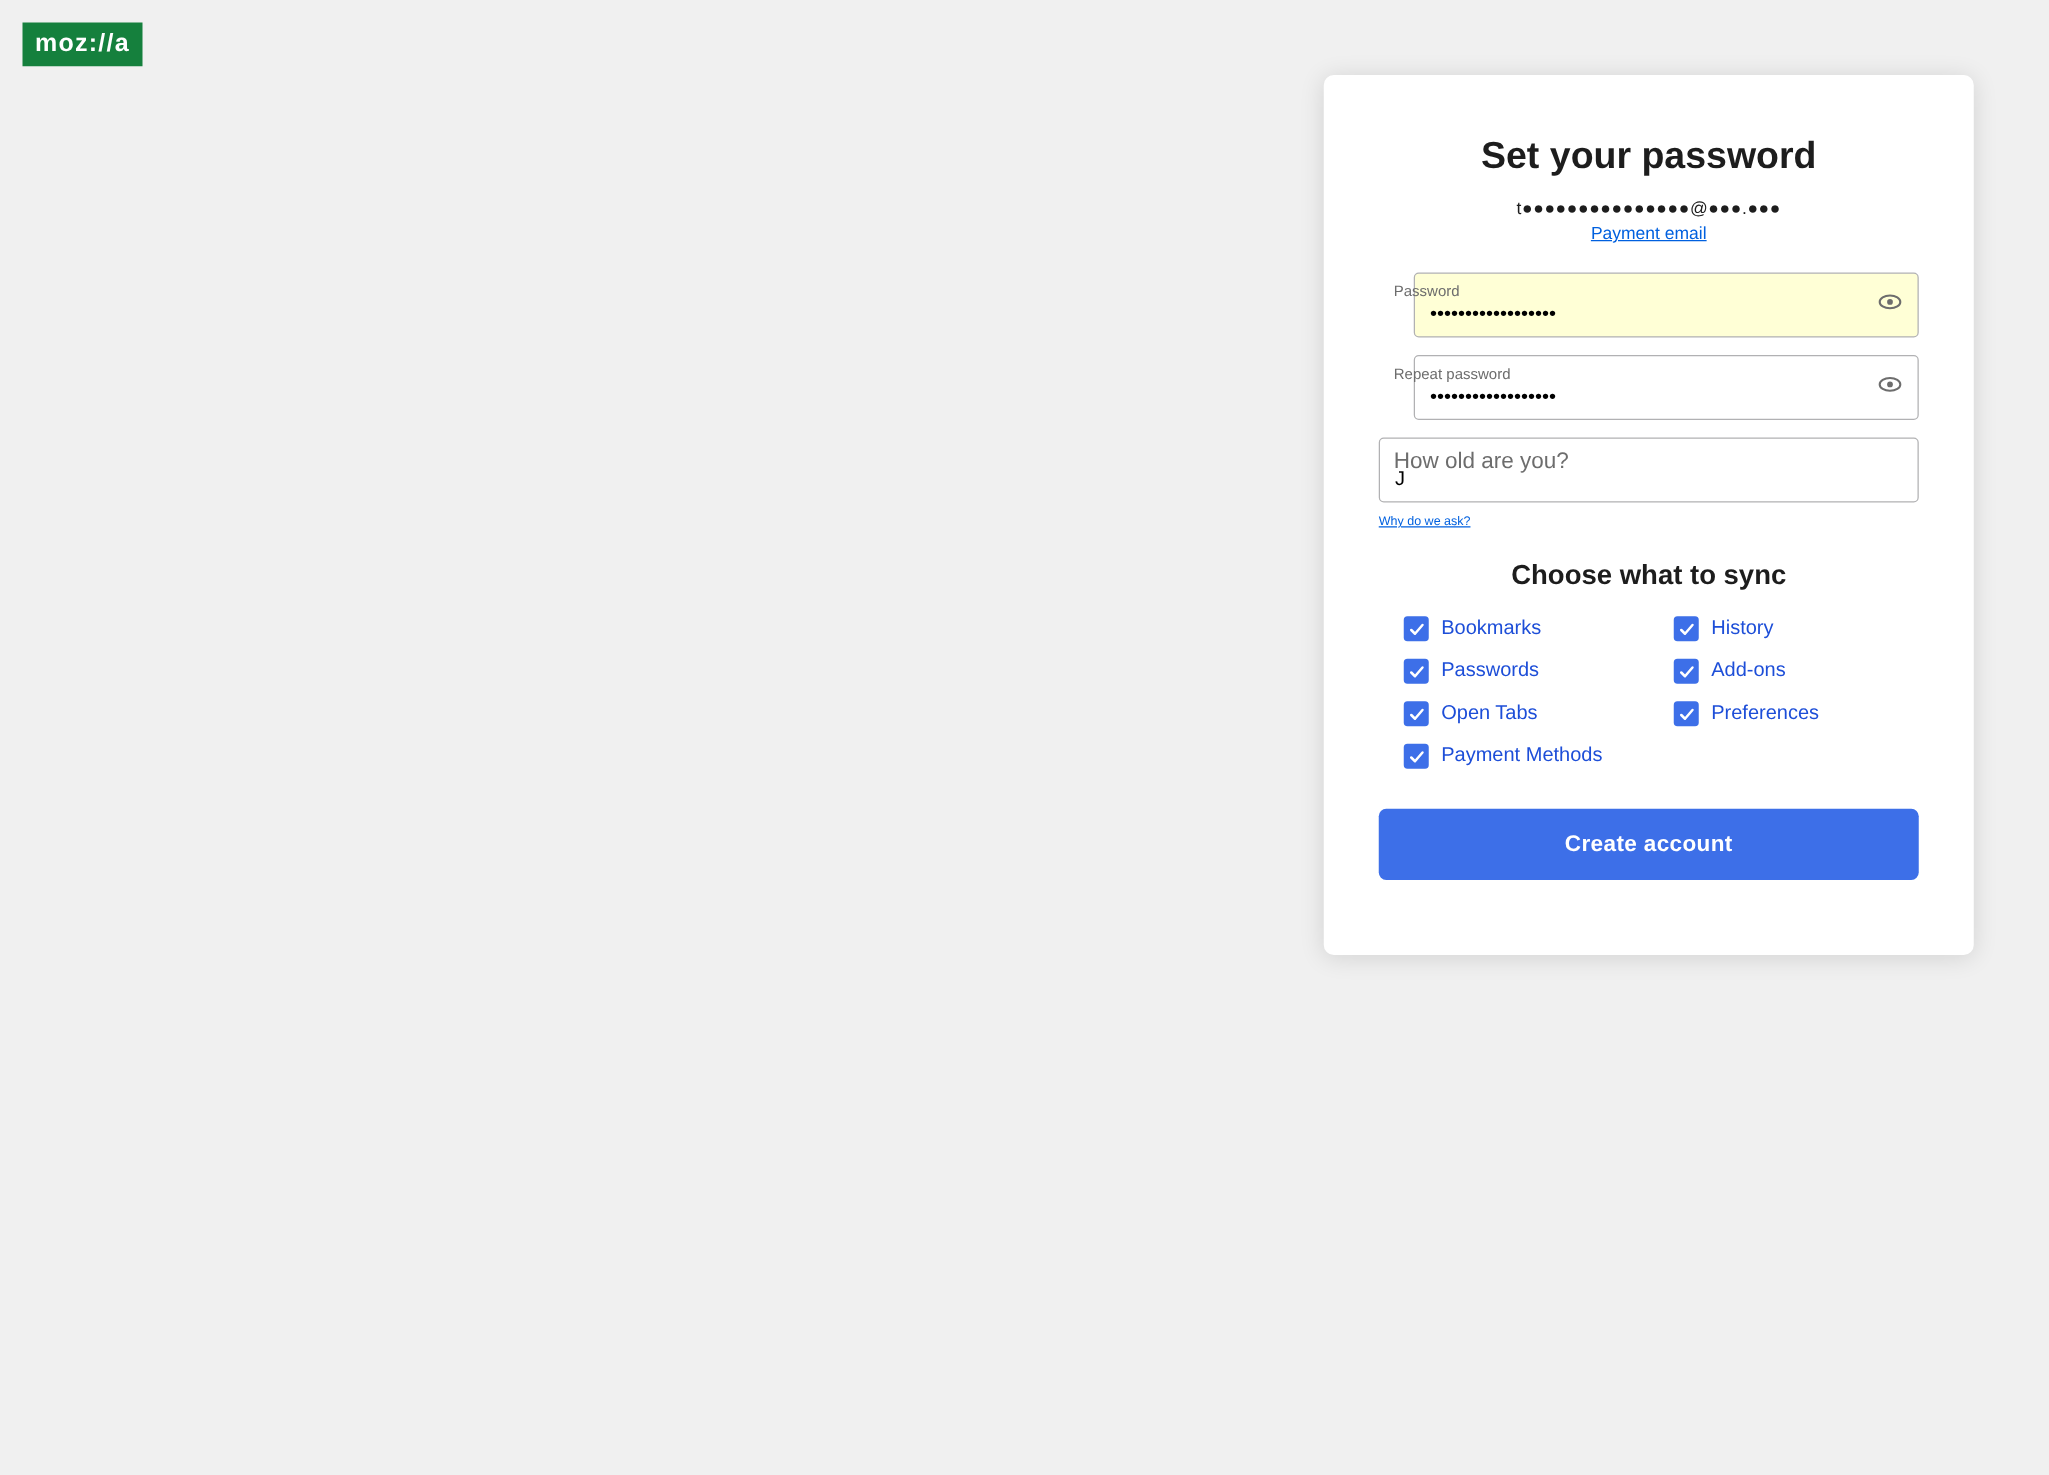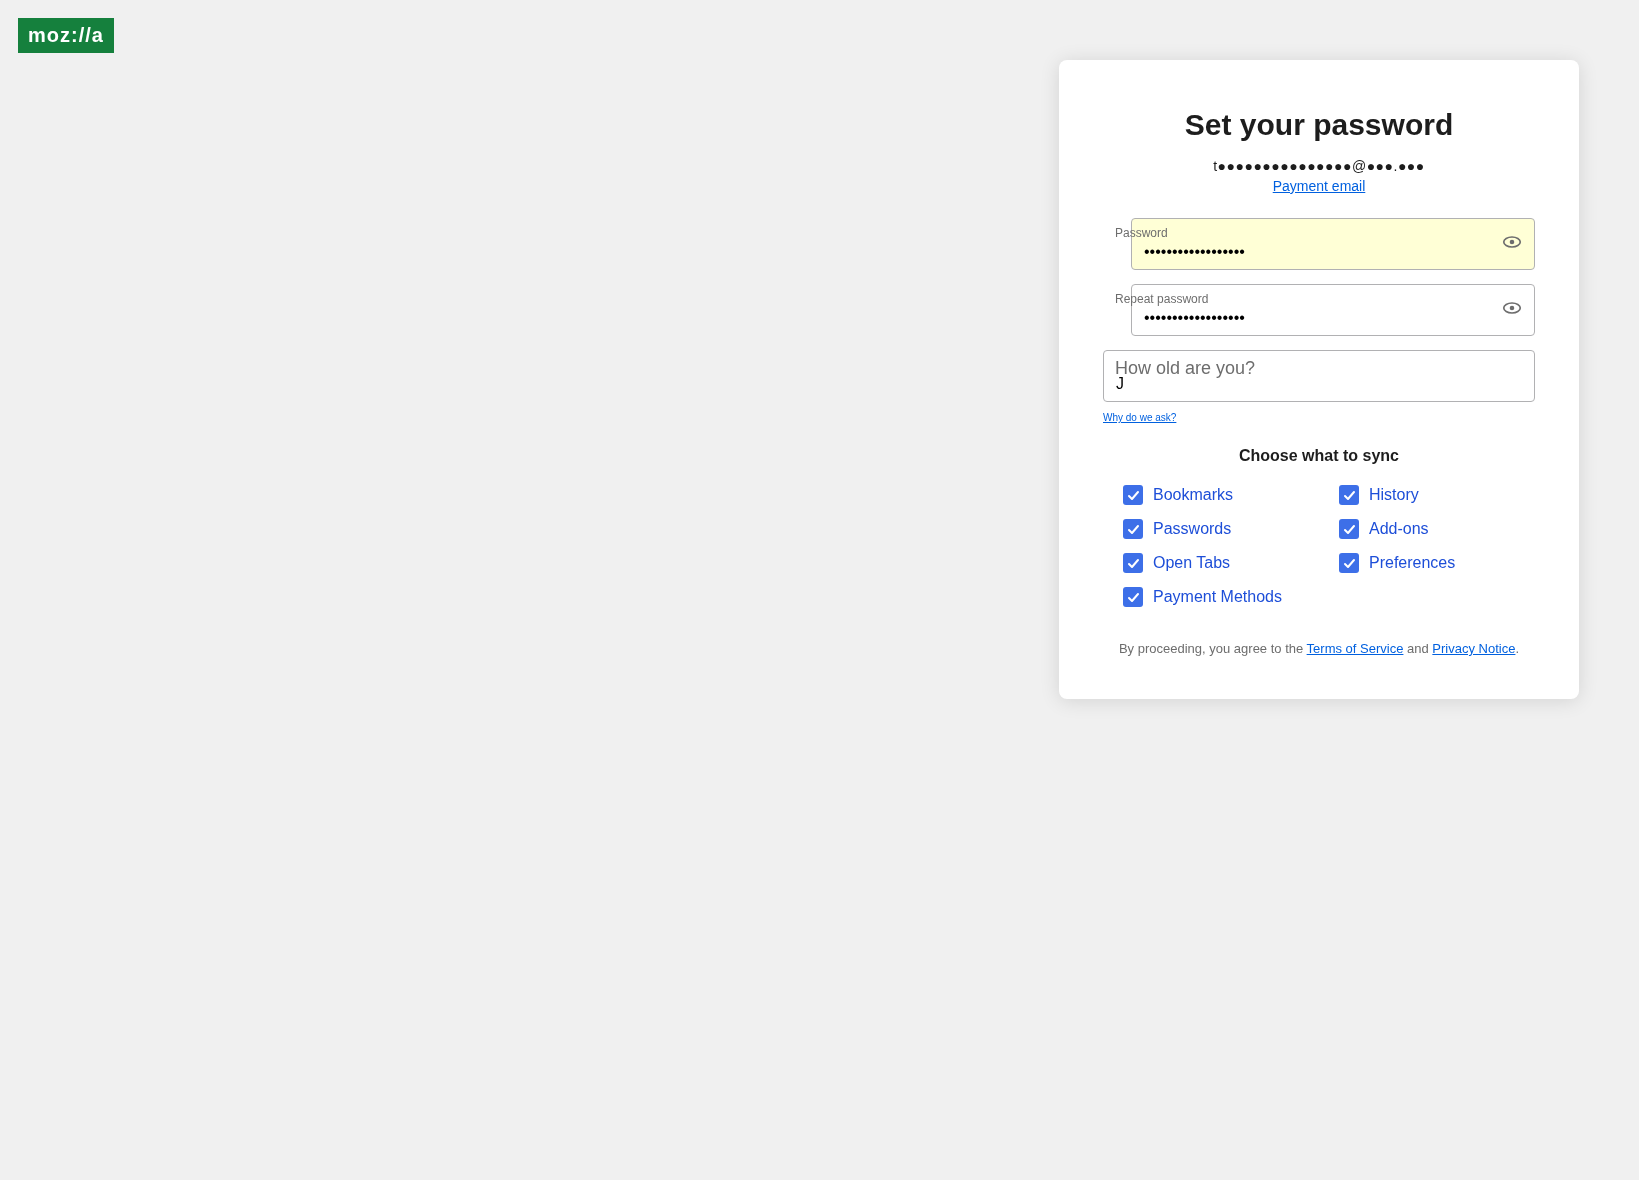--- a/index.html
+++ b/index.html
@@ -120,21 +120,21 @@
     }
     .why-link {
       color: #0060df;
       font-size: 10px;
       text-decoration: underline;
       cursor: pointer;
       margin-bottom: 24px;
       align-self: flex-start;
     }
     .sync-title {
-      font-size: 16px;
+      font-size: 22px;
       font-weight: 600;
       color: #1d1d1d;
       margin-bottom: 20px;
       text-align: right;
     }
     .sync-grid {
       display: grid;
       grid-template-columns: 1fr 1fr;
       gap: 14px 40px;
       width: 100%;
@@ -293,19 +293,17 @@
       <div class="sync-item full-width">
         <div class="checkbox">
           <svg viewBox="0 0 13 13" fill="none">
               <polyline points="2,7 5,10 11,3" stroke="white" stroke-width="2" stroke-linecap="round" stroke-linejoin="round"></polyline>
             </svg>
         </div>
         <span>Payment Methods</span>
       </div>
     </div>
 
-
-    <p class="legal-text">
-      <span>By proceeding, you agree to the </span><a>Terms of Service</a><span> and </span><a>Privacy Notice</a><span>.</span>
-    </p>
+    <button class="create-btn">Create account</button>
+
 
   </div>
 </div>
 
 </body></html>

